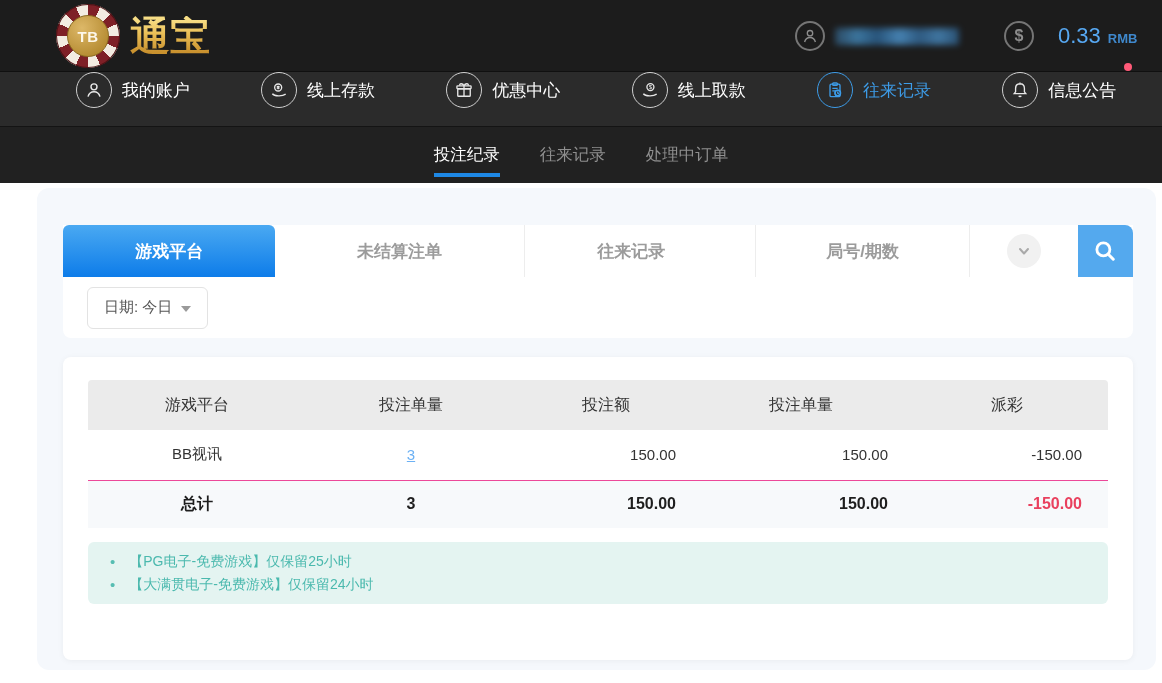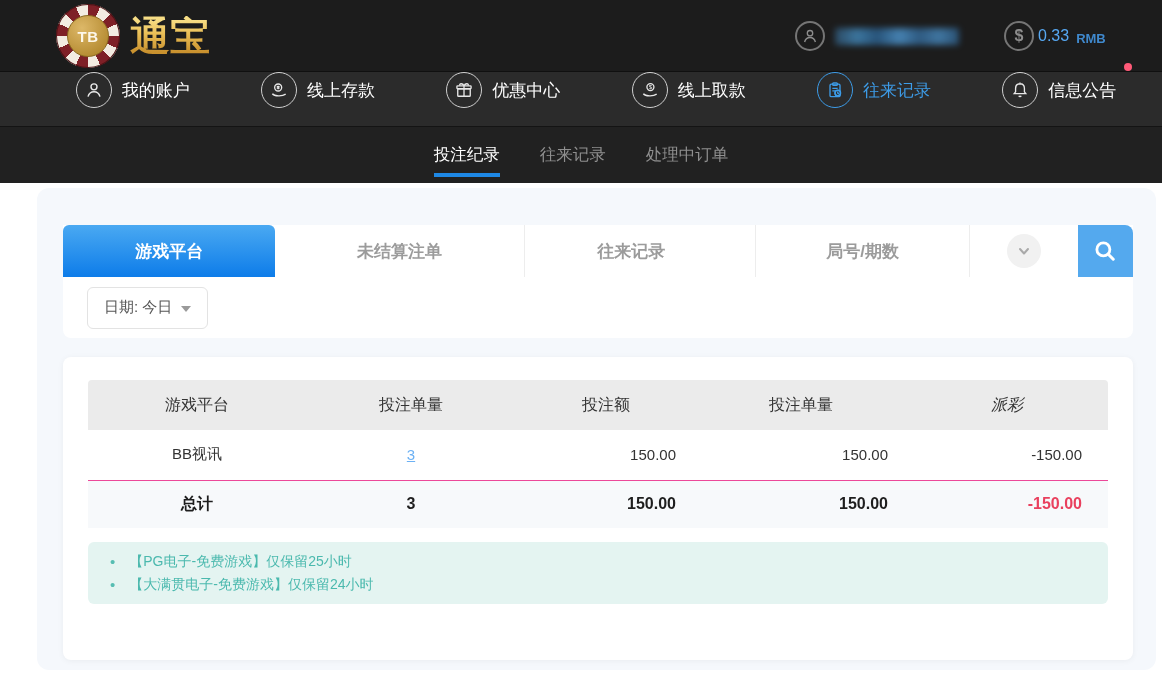--- a/index.html
+++ b/index.html
@@ -26,21 +26,21 @@
            -webkit-background-clip:text; background-clip:text; color:transparent; }
 
   
   .user-cluster { position:absolute; left:795px; top:0; height:72px; display:flex; align-items:center; gap:10px; }
   .balance-cluster { position:absolute; left:1004px; top:0; height:72px; display:flex; align-items:center; }
   .ring-icon { width:30px; height:30px; border-radius:50%; border:2px solid #757575;
                display:flex; align-items:center; justify-content:center; color:#8d8d8d; flex:0 0 auto; }
   .blurred-name { width:124px; height:17px; border-radius:2px; filter:blur(3px); opacity:.9;
      background:linear-gradient(90deg,#2e4f6b,#3f7eab 18%,#2a5a84 34%,#4a8cc0 52%,#31618c 68%,#447fae 84%,#2c567c); }
   .coin-glyph { font-size:16px; font-weight:bold; color:#8d8d8d; }
-  .balance-val { margin-left:4px; font-size:16px; color:#57a8f2; }
+  .balance-val { margin-left:24px; font-size:22px; color:#57a8f2; }
   .balance-cur { margin-left:7px; margin-top:5px; font-size:13px; font-weight:bold; color:#3f88cc; }
 
   
   .nav-item { position:relative; display:flex; align-items:center; gap:10px; color:#fff;
               font-size:17px; cursor:pointer; }
   .nav-ic { width:36px; height:36px; border-radius:50%; border:1.5px solid #cfcfcf;
             display:flex; align-items:center; justify-content:center; color:#e8e8e8; flex:0 0 auto; }
   .nav-item.active { color:#3d9ce8; }
   .nav-item.active .nav-ic { border-color:#3d9ce8; color:#3d9ce8; }
   .badge-dot { position:absolute; top:-9px; right:-16px; width:8px; height:8px; border-radius:50%; background:#ff5a78; }
@@ -78,21 +78,21 @@
 
   .card2 { position:absolute; left:26px; top:169px; width:1070px; height:303px;
            background:#fff; border-radius:8px; box-shadow:0 1px 6px rgba(0,0,0,.05); }
 
   table.report { width:1020px; margin:23px 25px 0; border-collapse:collapse; table-layout:fixed; }
   table.report col.c1 { width:218px; } table.report col.c2 { width:210px; }
   table.report col.c3 { width:180px; } table.report col.c4 { width:210px; }
   table.report col.c5 { width:202px; }
   table.report th { height:50px; background:#ebebeb; font-size:16px; font-weight:500; color:#333; text-align:center; }
   table.report th:first-child { border-radius:4px 0 0 0; }
-  table.report th:last-child { border-radius:0 4px 0 0;font-style:italic; }
+  table.report th:last-child { border-radius:0 4px 0 0; }
   table.report td { height:50px; font-size:15px; color:#333; }
   tr.data-row td { border-bottom:1px solid #ec4899; background:#fff; }
   tr.total-row td { height:48px; background:#f7f9fb; font-size:16px; font-weight:bold; color:#1e1e1e; }
   td.ctr, th.ctr { text-align:center; }
   td.r3 { text-align:right; padding-right:20px; }
   td.r4 { text-align:right; padding-right:18px; }
   td.r5 { text-align:right; padding-right:26px; }
   .neg { color:#f0566f; }
   tr.total-row .neg { color:#e9405e; }
   a.count-link { color:#6cb1f4; text-decoration:underline; cursor:pointer; }

